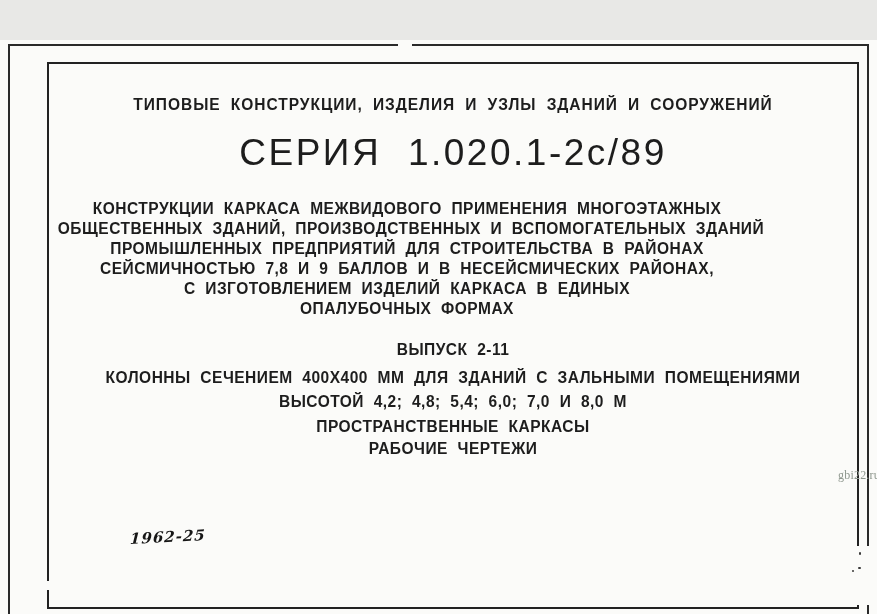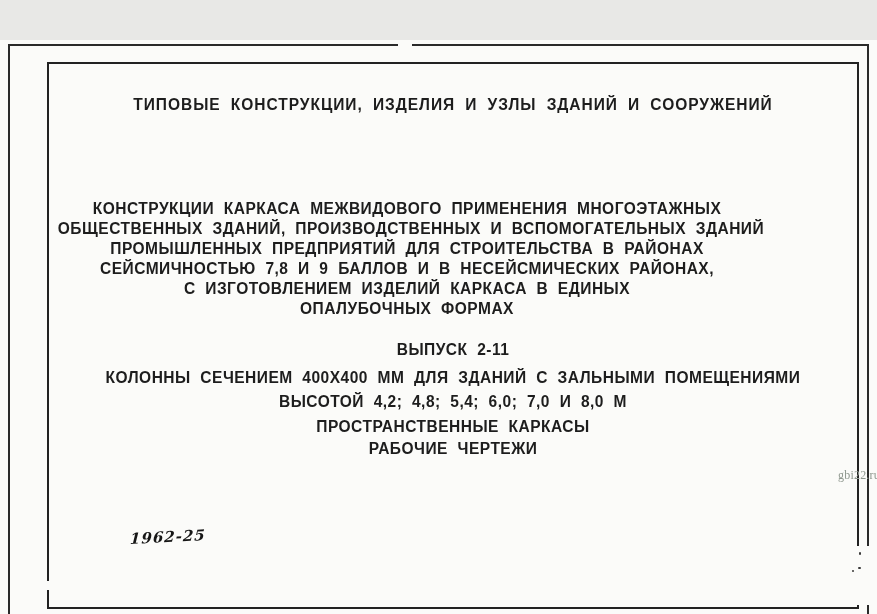--- a/index.html
+++ b/index.html
@@ -117,20 +117,21 @@
 
   <div class="outer-border"></div>
   <div class="inner-frame"></div>
 
   <div class="nick nick-top"></div>
   <div class="nick nick-left"></div>
   <div class="nick nick-bottomright"></div>
 
   <div class="tline caps-sm header-line">ТИПОВЫЕ КОНСТРУКЦИИ, ИЗДЕЛИЯ И УЗЛЫ ЗДАНИЙ И СООРУЖЕНИЙ</div>
 
+  <div class="tline series-line">СЕРИЯ 1.020.1-2с/89</div>
 
   <div class="desc-block">
     <div>КОНСТРУКЦИИ КАРКАСА МЕЖВИДОВОГО ПРИМЕНЕНИЯ МНОГОЭТАЖНЫХ</div>
     <div>ОБЩЕСТВЕННЫХ ЗДАНИЙ, ПРОИЗВОДСТВЕННЫХ И ВСПОМОГАТЕЛЬНЫХ ЗДАНИЙ</div>
     <div>ПРОМЫШЛЕННЫХ ПРЕДПРИЯТИЙ ДЛЯ СТРОИТЕЛЬСТВА В РАЙОНАХ</div>
     <div>СЕЙСМИЧНОСТЬЮ 7,8 И 9 БАЛЛОВ И В НЕСЕЙСМИЧЕСКИХ РАЙОНАХ,</div>
     <div>С ИЗГОТОВЛЕНИЕМ ИЗДЕЛИЙ КАРКАСА В ЕДИНЫХ</div>
     <div>ОПАЛУБОЧНЫХ ФОРМАХ</div>
   </div>
 

